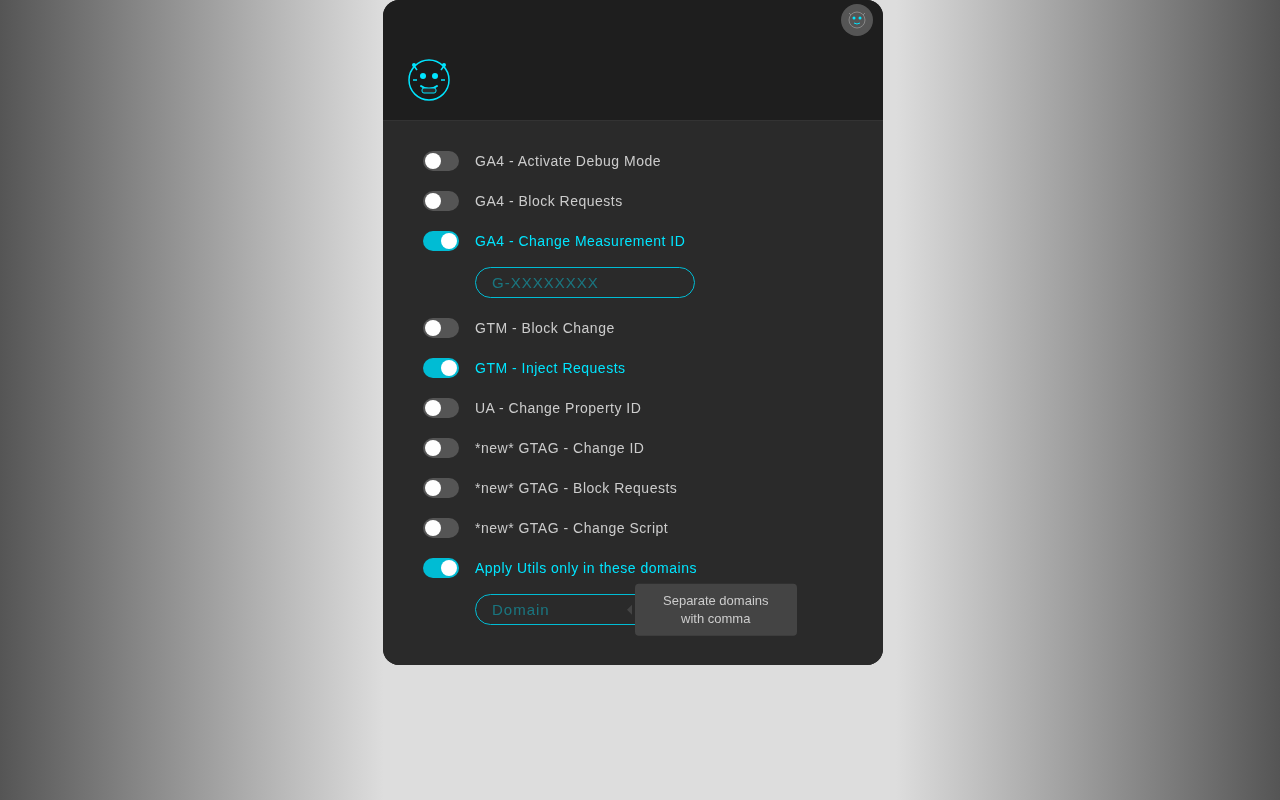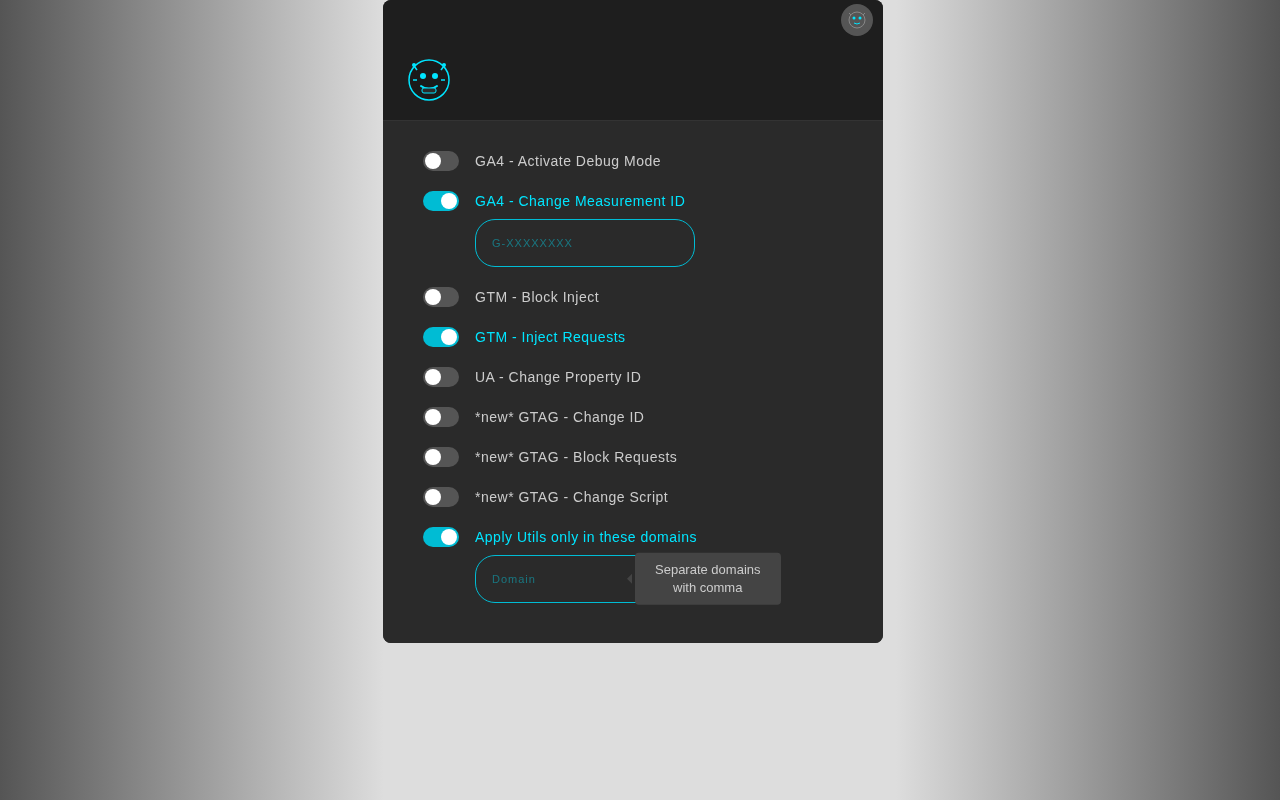--- a/index.html
+++ b/index.html
@@ -11,21 +11,21 @@
       display: flex;
       justify-content: center;
       align-items: flex-start;
       font-family: 'Segoe UI', Arial, sans-serif;
       overflow: hidden;
     }
 
     .extension-panel {
       width: 500px;
       background-color: #2a2a2a;
-      border-radius: 8px;
+      border-radius: 16px;
       margin-top: 0;
       overflow: hidden;
       position: absolute;
       left: 383px;
       top: 0;
     }
 
     
     .top-bar {
       height: 40px;
@@ -97,21 +97,20 @@
     .setting-row {
       display: flex;
       align-items: center;
       gap: 16px;
       padding: 10px 0;
     }
 
     .setting-row.with-input {
       flex-direction: column;
       align-items: flex-start;
-      gap: 8px;
       justify-content: center;
     }
 
     .setting-row.with-input .row-header {
       display: flex;
       align-items: center;
       gap: 16px;
     }
 
     .toggle {
@@ -151,23 +150,23 @@
     }
 
     .setting-label.active {
       color: #00e5ff;
     }
 
     .text-input {
       background: transparent;
       border: 1.5px solid #00bcd4;
       border-radius: 20px;
-      padding: 17px 16px;
+      padding: 6px 16px;
       color: #bef264;
-      font-size: 11px;
+      font-size: 15px;
       width: 220px;
       outline: none;
       letter-spacing: 1px;
     }
 
     .text-input::placeholder {
       color: rgba(0, 229, 255, 0.4);
     }
 
     .input-wrapper {
@@ -176,21 +175,21 @@
     }
 
     .tooltip-box {
       position: absolute;
       left: 160px;
       top: 50%;
       transform: translateY(-50%);
       background: #444;
       color: #ccc;
       font-size: 13px;
-      padding: 8px 20px;
+      padding: 8px 28px;
       border-radius: 4px;
       white-space: nowrap;
       text-align: center;
       line-height: 1.4;
       pointer-events: none;
       z-index: 10;
     }
 
     .tooltip-box::before {
       content: '';
@@ -244,30 +243,34 @@
       &nbsp;<span style="color:#00e5ff"></span>
     </div>
   </div>
 
   <div class="content">
 
   <div class="setting-row">
         <div class="toggle"></div>
         <span class="setting-label">GA4 - Activate Debug Mode</span>
       </div>
+      <div class="setting-row">
+        <div class="toggle"></div>
+        <span class="setting-label">GA4 - Block Requests</span>
+      </div>
       <div class="setting-row with-input">
         <div class="row-header">
           <div class="toggle active"></div>
           <span class="setting-label active">GA4 - Change Measurement ID</span>
         </div>
         <div class="input-wrapper" style="margin-left: 52px;"><input type="text" class="text-input" placeholder="G-XXXXXXXX" style=""></div>
       </div>
       <div class="setting-row">
         <div class="toggle"></div>
-        <span class="setting-label">GTM - Block Inject</span>
+        <span class="setting-label">GTM - Block Change</span>
       </div>
       <div class="setting-row with-input">
         <div class="row-header">
           <div class="toggle active"></div>
           <span class="setting-label active">GTM - Inject Requests</span>
         </div>
       </div>
       <div class="setting-row">
         <div class="toggle"></div>
         <span class="setting-label">UA - Change Property ID</span>

